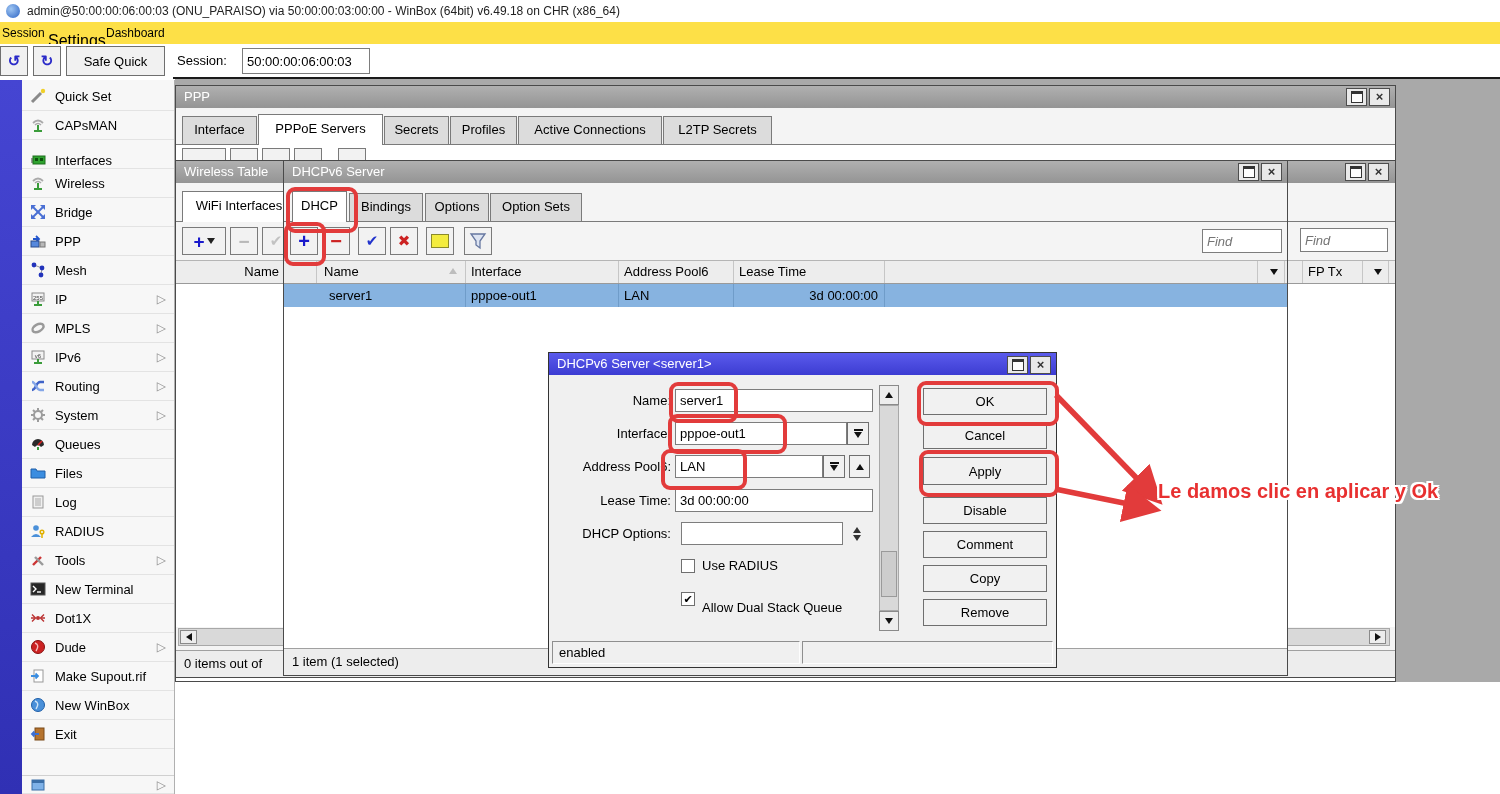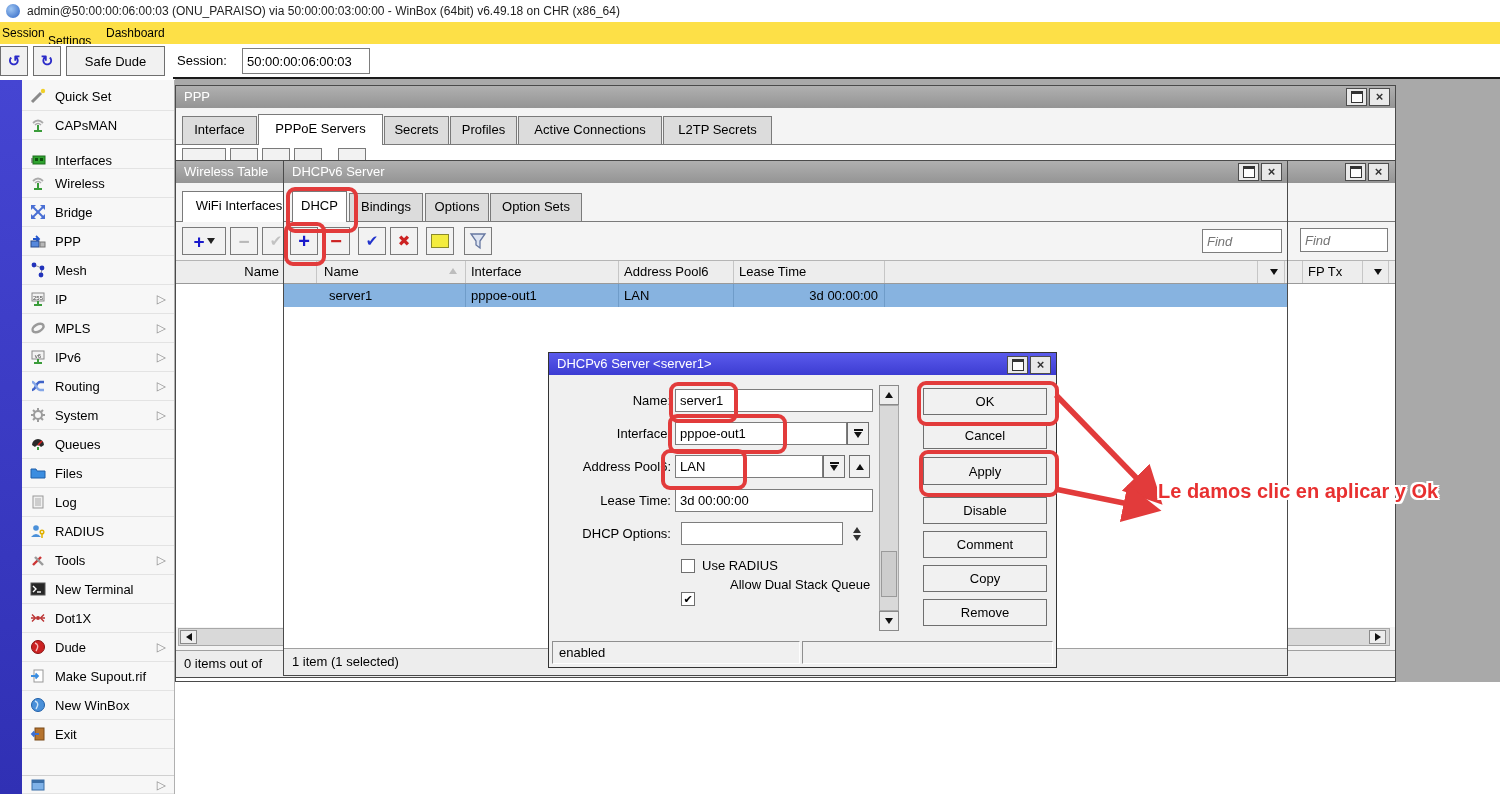--- a/index.html
+++ b/index.html
@@ -57,32 +57,32 @@
 
 <div id="screen">
 
   <div class="abs" style="left:0;top:0;width:1500px;height:22px;background:#fff;">
     <span class="abs" style="left:6px;top:4px;width:14px;height:14px;border-radius:50%;background:radial-gradient(circle at 5px 5px,#9fc6f2,#2b63c4);"></span>
     <span class="abs" style="left:27px;top:0;line-height:22px;font-size:12px;color:#222;white-space:nowrap;">admin@50:00:00:06:00:03 (ONU_PARAISO) via 50:00:00:03:00:00 - WinBox (64bit) v6.49.18 on CHR (x86_64)</span>
   </div>
 
   <div class="abs" style="left:0;top:22px;width:1500px;height:22px;background:#fde047;">
     <span class="abs" style="left:2px;top:0;line-height:22px;font-size:12px;">Session</span>
-    <span class="abs" style="left:48px;top:8px;line-height:22px;font-size:12px;">Settings</span>
+    <span class="abs" style="left:48px;top:8px;line-height:22px;font-size:16px;">Settings</span>
     <span class="abs" style="left:106px;top:0;line-height:22px;font-size:12px;">Dashboard</span>
   </div>
 
   <div class="abs" style="left:0;top:44px;width:1500px;height:34px;background:#fff;">
     <div class="btn" style="left:0;top:2px;width:28px;height:30px;">
       <span style="color:#2a2ac8;font-size:15px;font-weight:bold;">↺</span>
     </div>
     <div class="btn" style="left:33px;top:2px;width:28px;height:30px;">
       <span style="color:#2a2ac8;font-size:15px;font-weight:bold;">↻</span>
     </div>
-    <div class="btn" style="left:66px;top:2px;width:99px;height:30px;">Safe Dude</div>
+    <div class="btn" style="left:66px;top:2px;width:99px;height:30px;">Safe Quick</div>
     <span class="abs" style="left:177px;top:0;line-height:34px;">Session:</span>
     <input class="input" style="left: 242px; top: 4px; width: 128px; height: 26px;" value="50:00:00:06:00:03">
   </div>
   <div class="abs" style="left:173px;top:77px;width:1327px;height:2px;background:#1a1a1a;"></div>
 
   <div class="abs" style="left:175px;top:79px;width:1325px;height:603px;background:#a9a9a9;"></div>
 
   <div class="abs" style="left:0;top:80px;width:175px;height:714px;background:#f7f7f7;border-right:1px solid #b0b0b0;box-sizing:border-box;overflow:hidden;">
     <div class="abs" style="left:0;top:0;width:22px;height:714px;background:linear-gradient(180deg,#4545d2,#3030b4);"></div>
 
@@ -533,21 +533,21 @@
       <span class="tri-up" style="border-bottom-color:#333;"></span>
       <span class="tri-down" style="border-top-color:#333;"></span>
     </div>
 
     <div class="cb" style="left:132px;top:206px;"></div>
     <span class="abs" style="left:153px;top:204px;line-height:18px;">Use RADIUS</span>
 
     <div class="cb" style="left:132px;top:239px;">
       <span>✔</span>
     </div>
-    <span class="abs" style="left:153px;top:223px;line-height:18px;margin-left:28px;">Allow Dual Stack Queue</span>
+    <span class="abs" style="left:153px;top:246px;line-height:18px;">Allow Dual Stack Queue</span>
 
     <div class="scrollbtn" style="left:330px;top:32px;width:20px;height:20px;">
         <span class="tri-up"></span>
       </div>
     <div class="track" style="left:330px;top:52px;width:20px;height:206px;"></div>
     <div class="thumb" style="left:332px;top:198px;width:16px;height:46px;"></div>
     <div class="scrollbtn" style="left:330px;top:258px;width:20px;height:20px;">
         <span class="tri-down"></span>
       </div>
 

